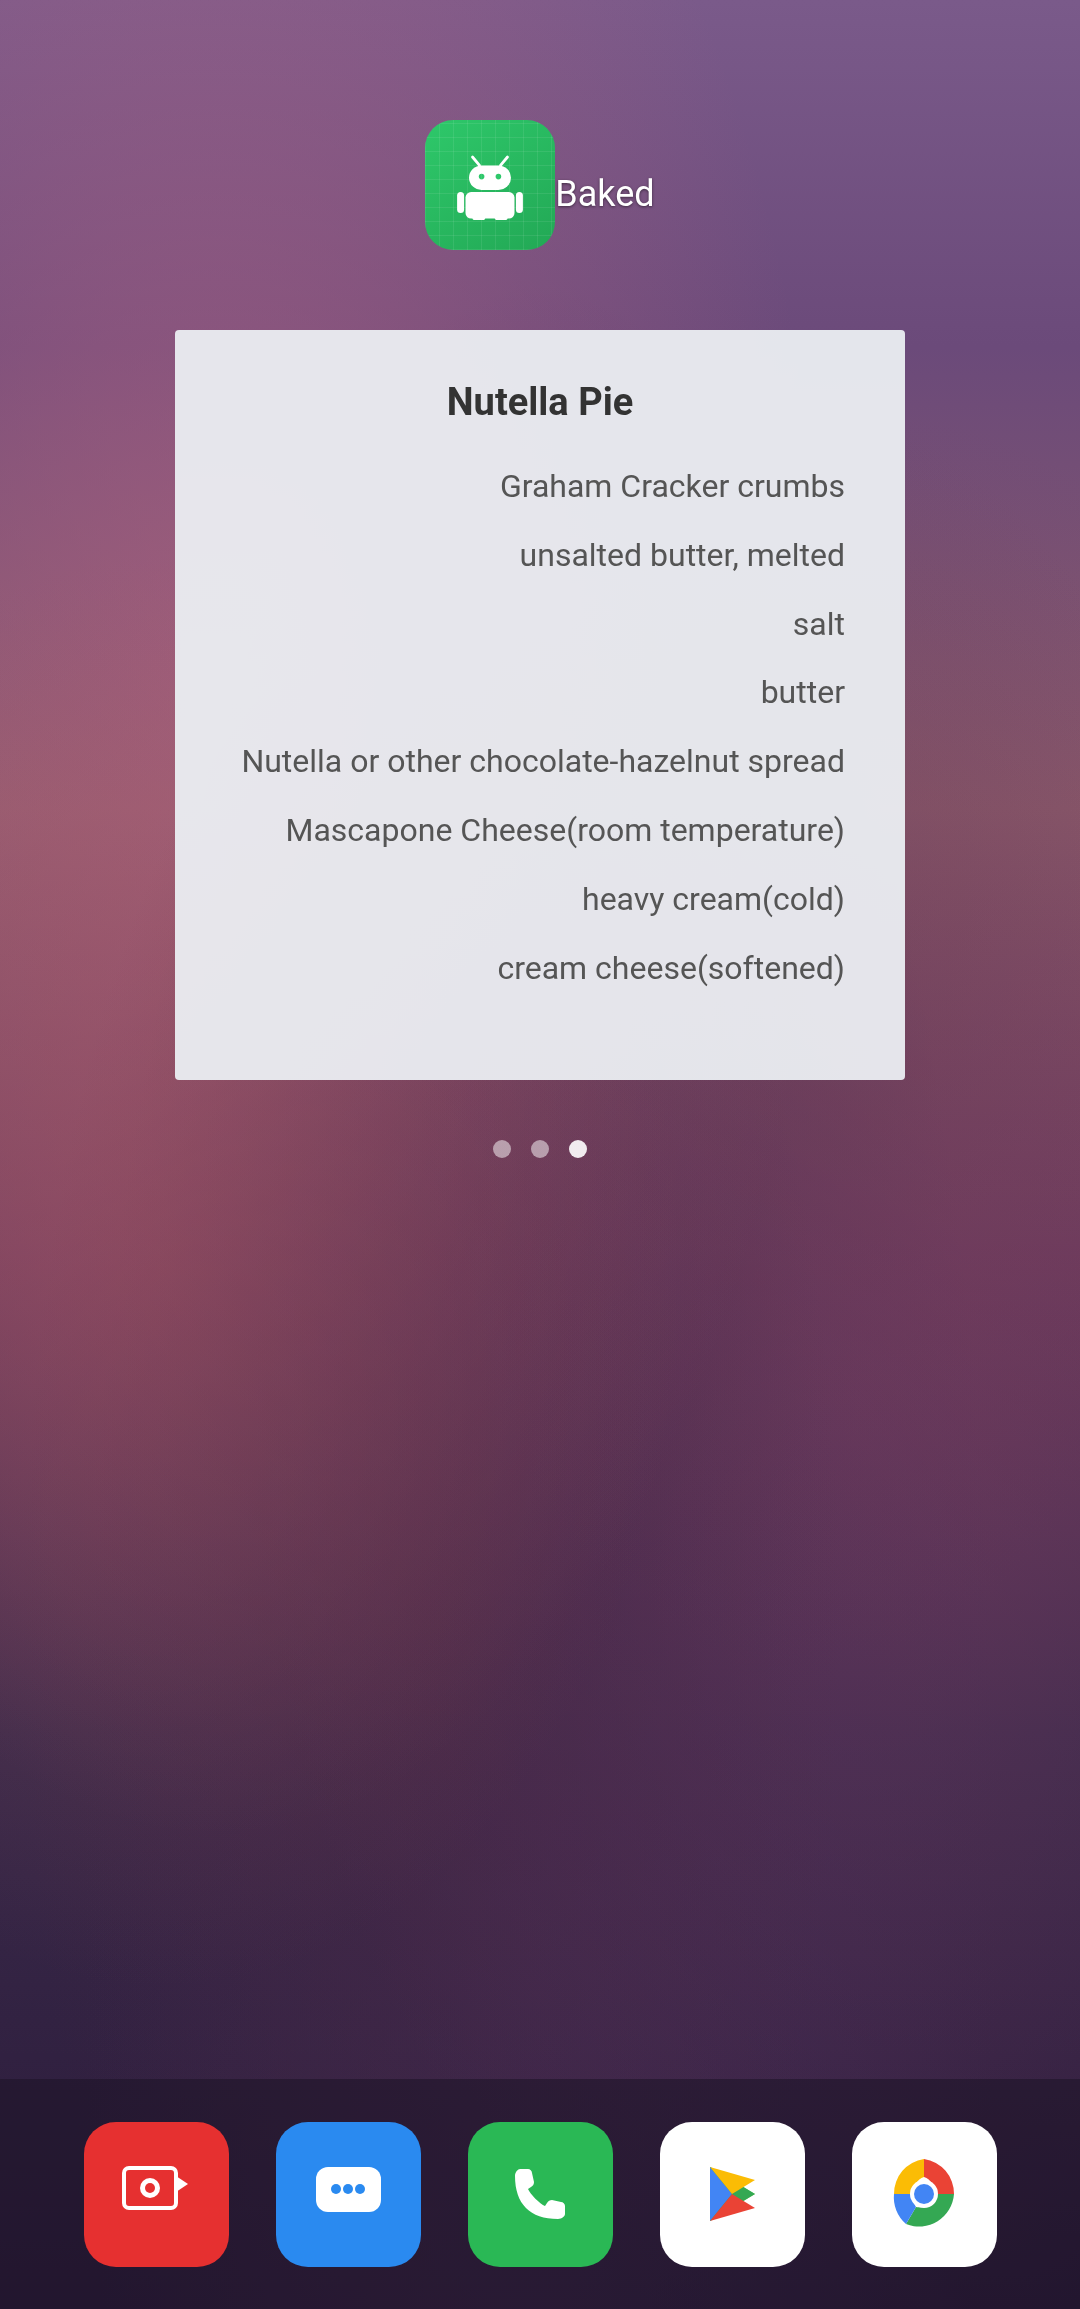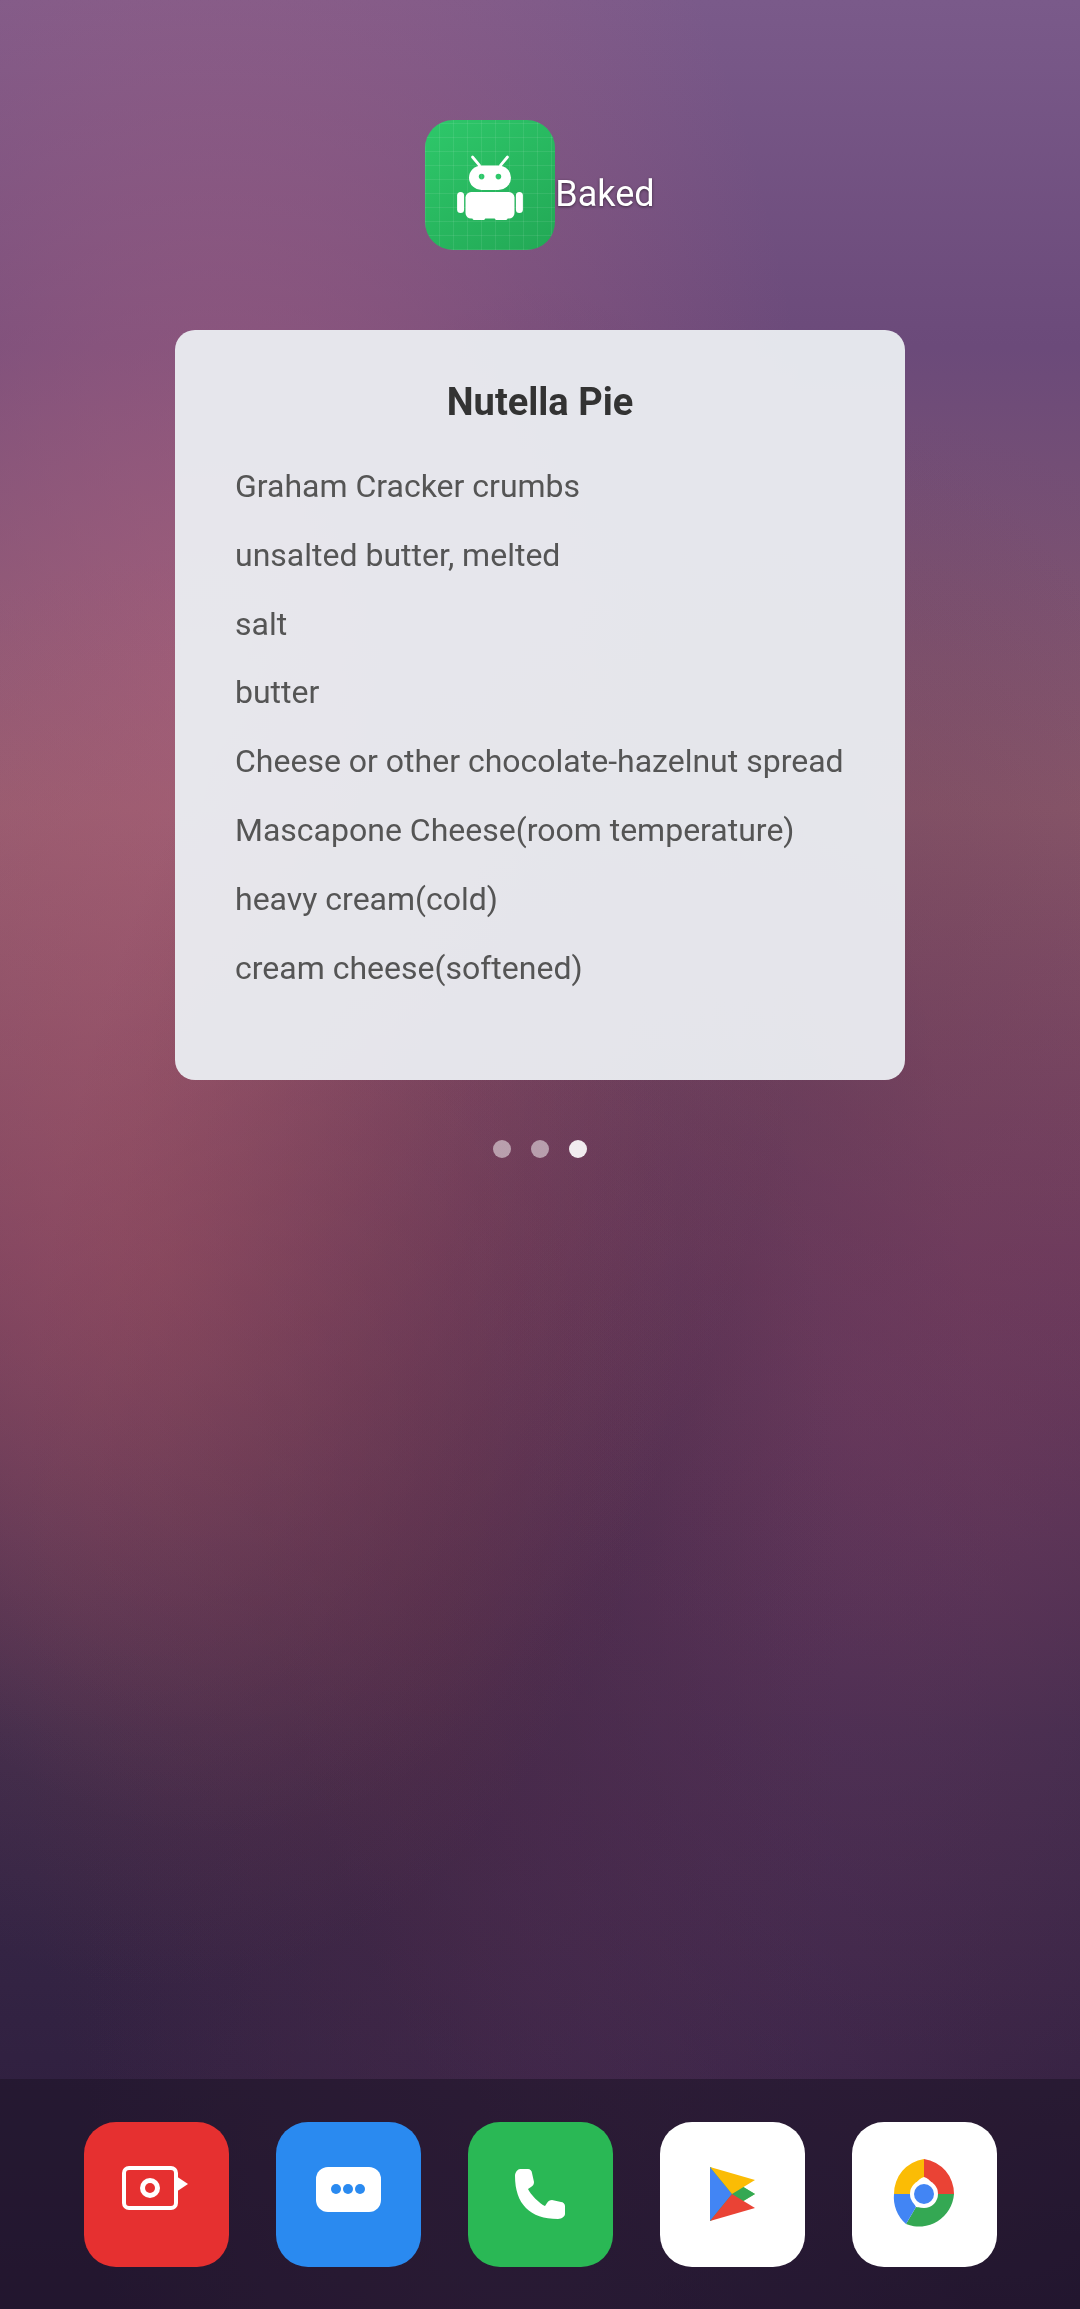--- a/index.html
+++ b/index.html
@@ -84,42 +84,42 @@
       font-size: 36px;
       font-weight: 400;
       margin-top: 18px;
       text-shadow: 0 1px 3px rgba(0,0,0,0.5);
     }
 
     
     .recipe-card {
       width: 730px;
       background: rgba(235, 238, 242, 0.95);
-      border-radius: 20px;
+      border-radius: 4px;
       padding: 50px 60px 80px;
       margin-top: 80px;
     }
 
     .recipe-title {
       text-align: center;
       font-size: 38px;
       font-weight: 700;
       color: #333;
       margin-bottom: 30px;
     }
 
     .ingredient-list {
       list-style: none;
       display: flex;
       flex-direction: column;
       gap: 4px;
     }
 
     .ingredient-item {
-      text-align: left;
+      text-align: right;
       font-size: 32px;
       color: #555;
       padding: 10px 0;
       line-height: 1.4;
     }
 
     
     .pagination-dots {
       display: flex;
       gap: 20px;
@@ -223,21 +223,21 @@
   </div>
 
   <div class="recipe-card">
     <div class="recipe-title">Nutella Pie</div>
     <ul class="ingredient-list">
 
     <li class="ingredient-item">Graham Cracker crumbs</li>
         <li class="ingredient-item">unsalted butter, melted</li>
         <li class="ingredient-item">salt</li>
         <li class="ingredient-item">butter</li>
-        <li class="ingredient-item">Cheese or other chocolate-hazelnut spread</li>
+        <li class="ingredient-item">Nutella or other chocolate-hazelnut spread</li>
         <li class="ingredient-item">Mascapone Cheese(room temperature)</li>
         <li class="ingredient-item">heavy cream(cold)</li>
         <li class="ingredient-item">cream cheese(softened)</li>
       </ul>
   </div>
 
   <div class="pagination-dots">
     <div class="dot"></div>
     <div class="dot"></div>
     <div class="dot active"></div>

